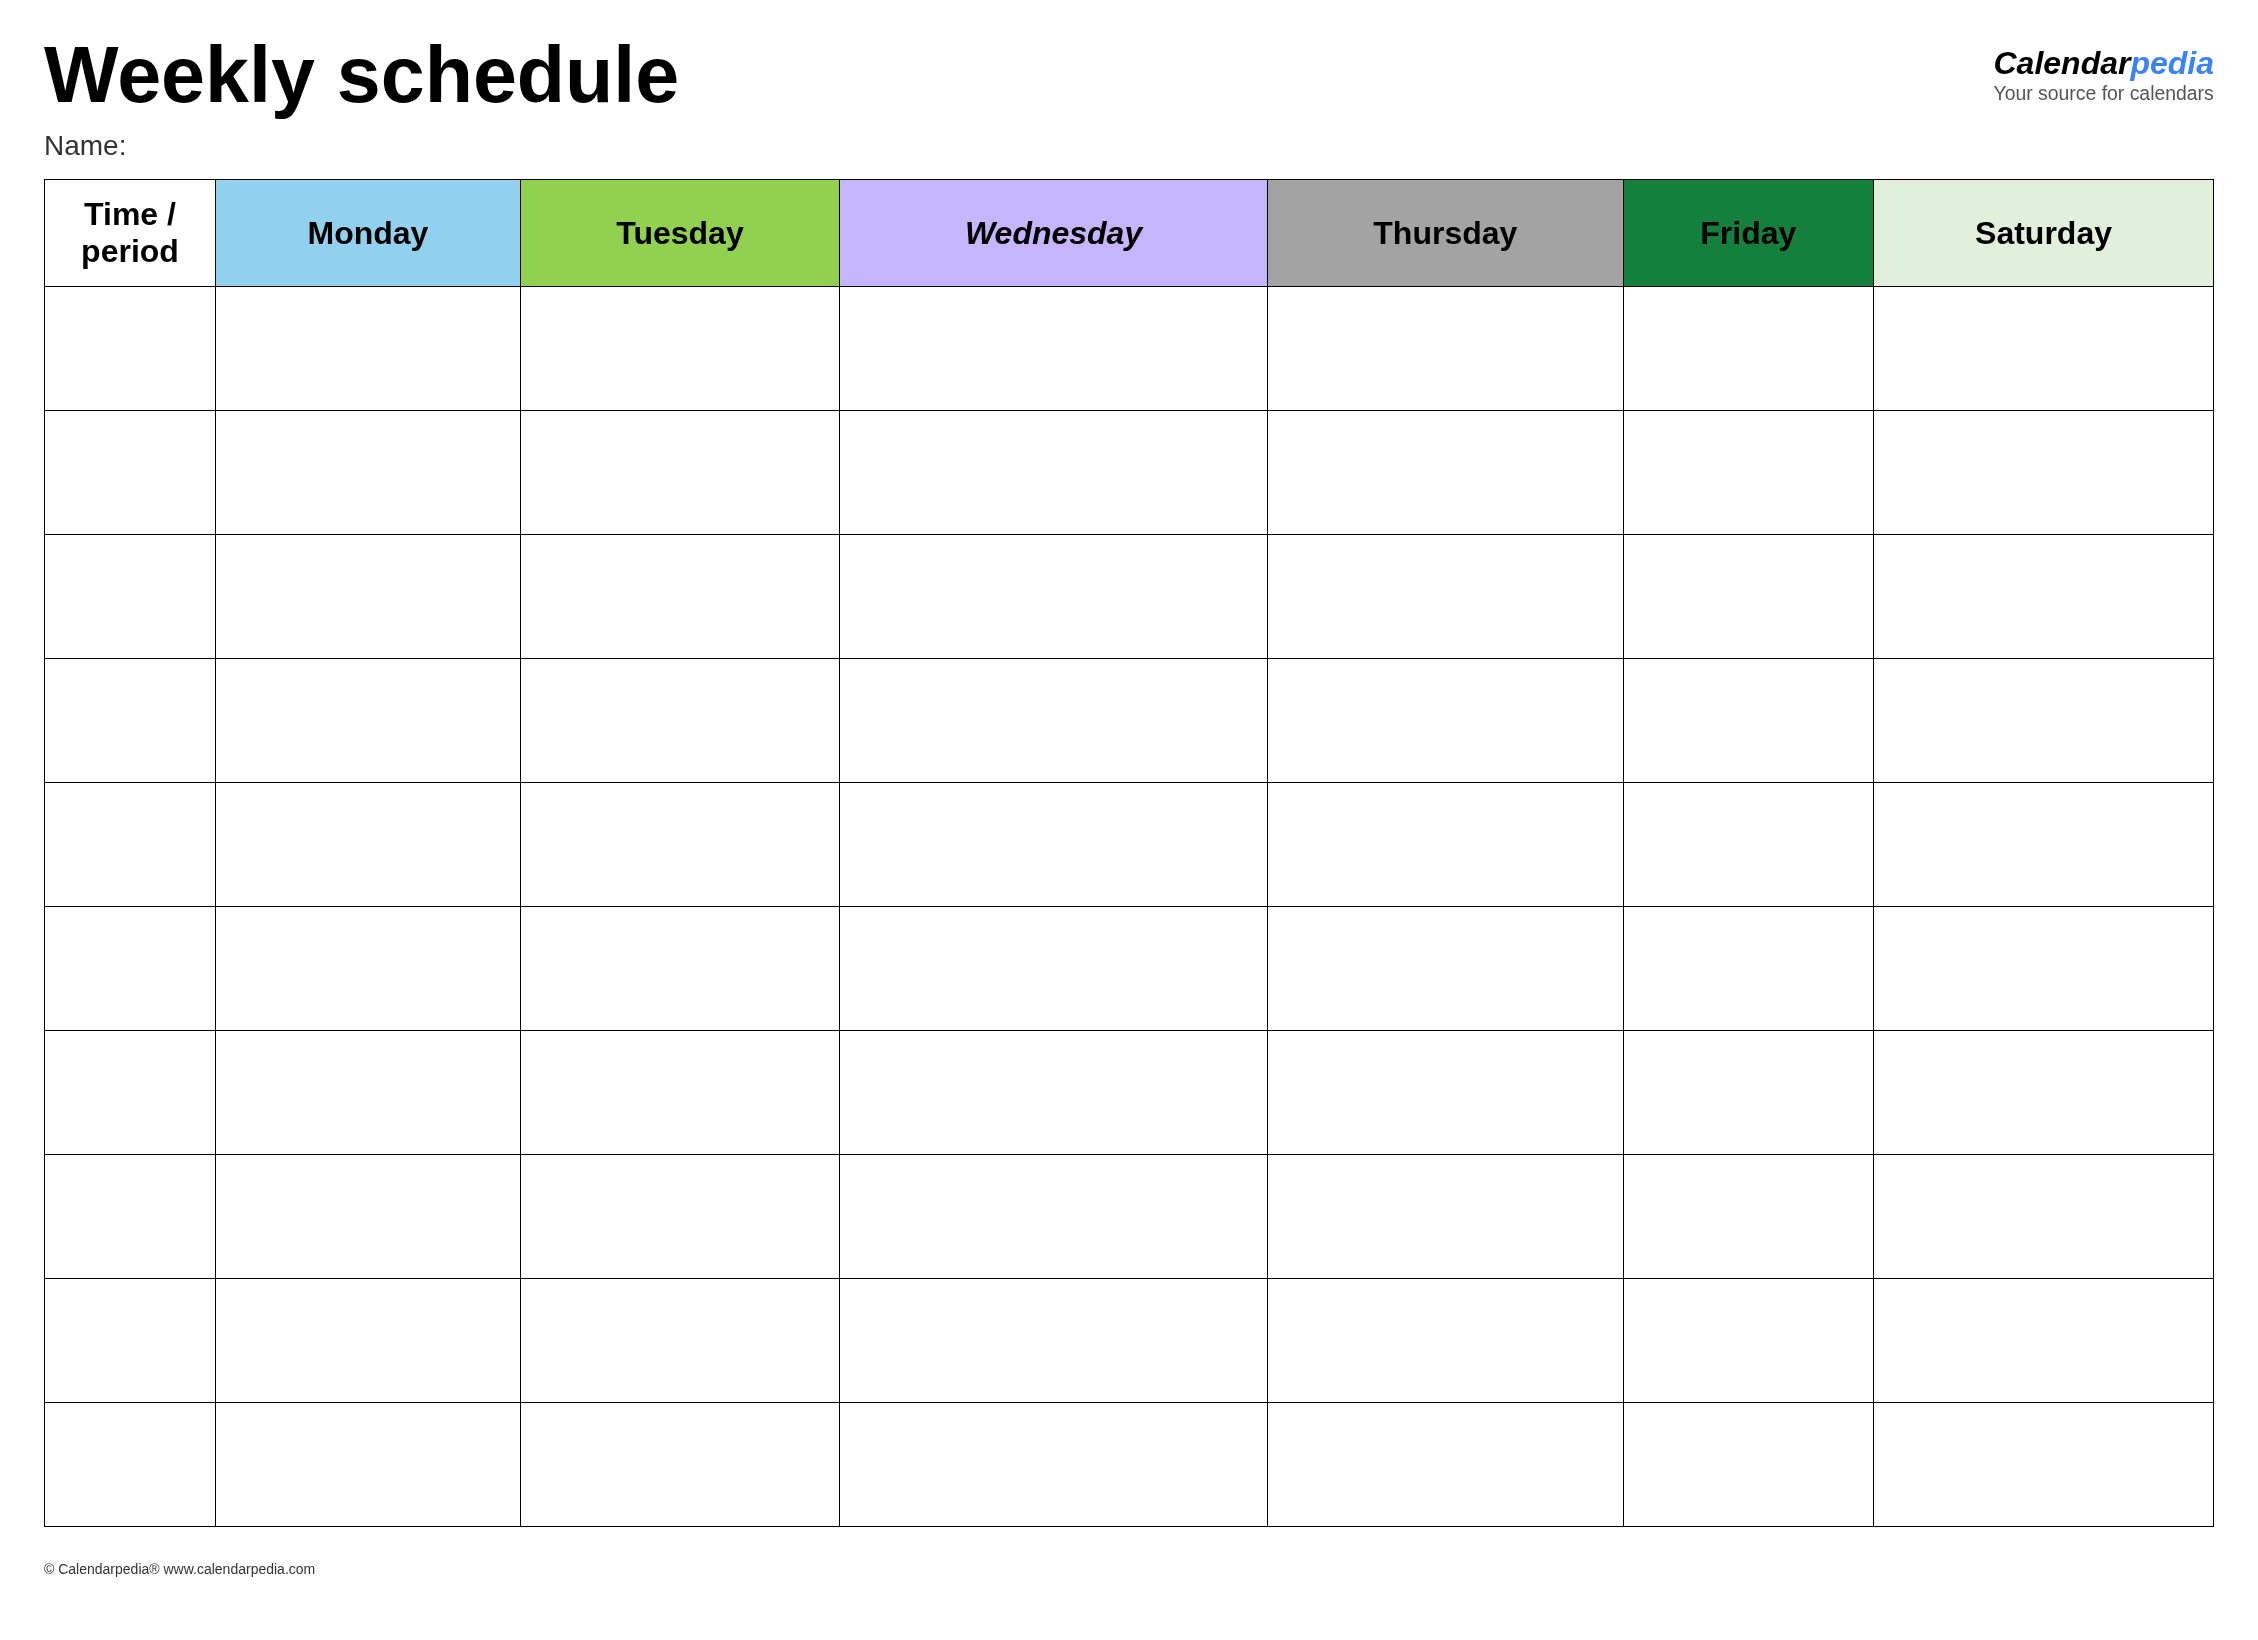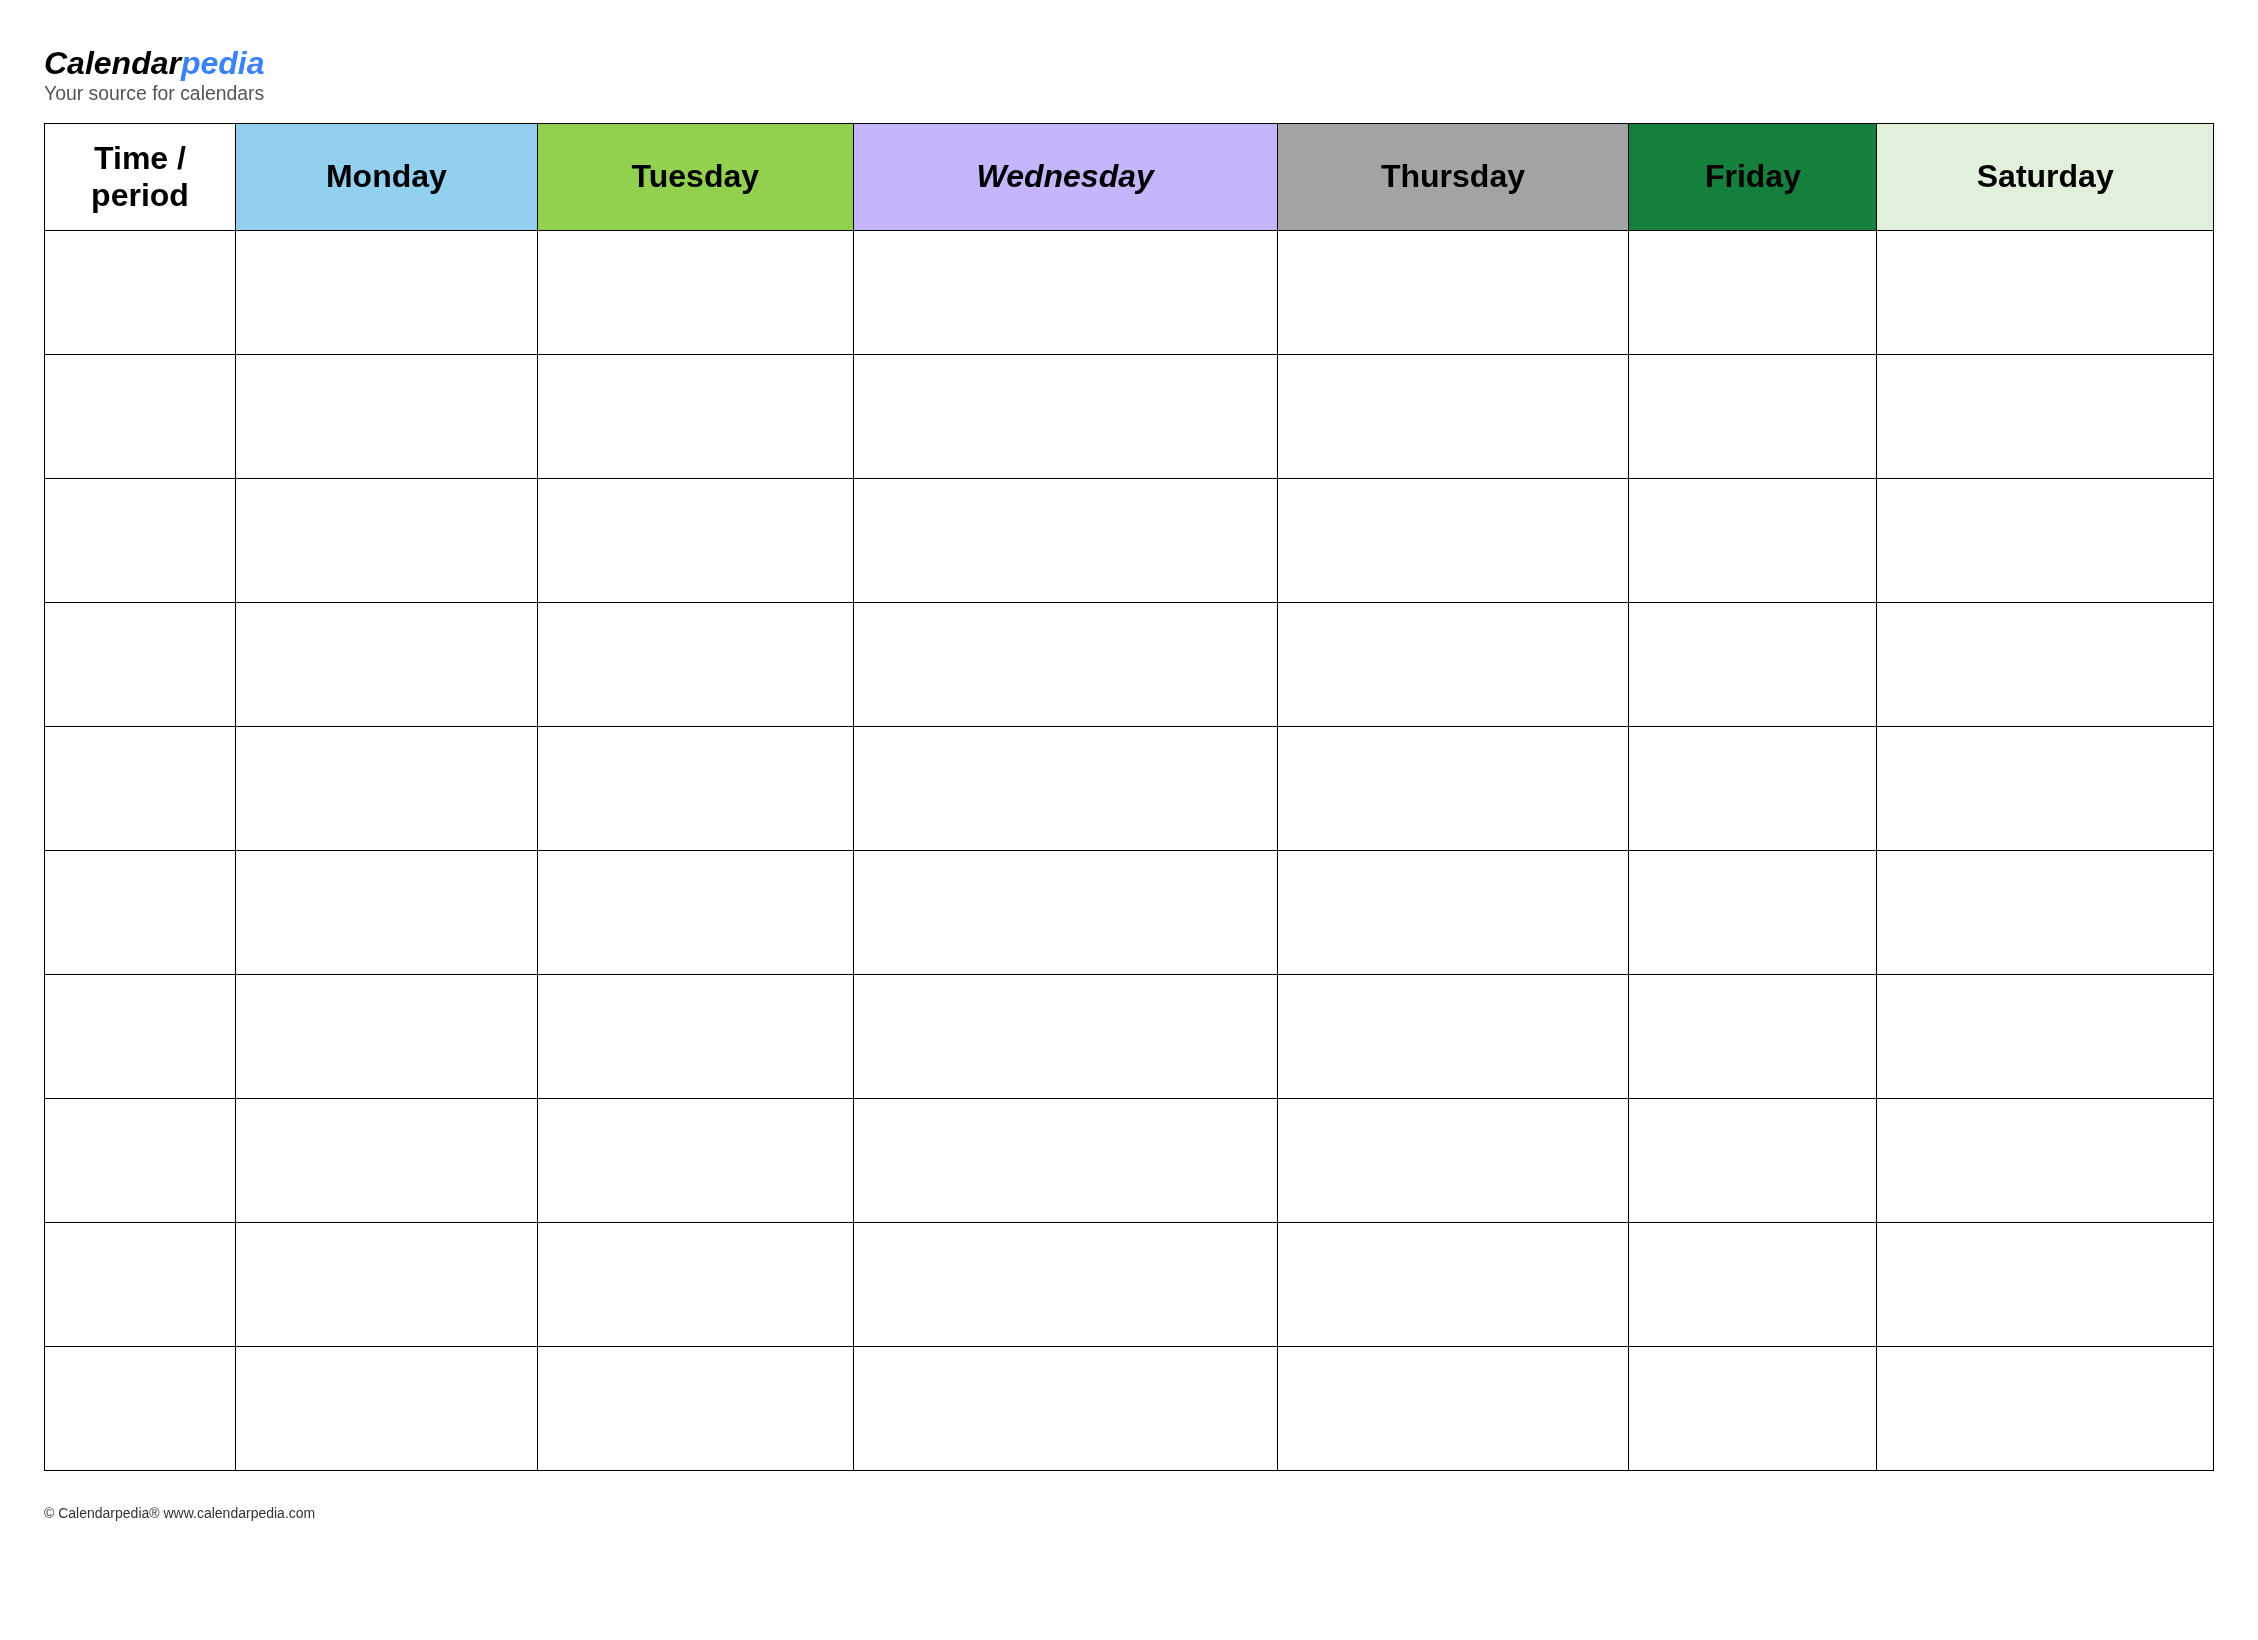--- a/index.html
+++ b/index.html
@@ -86,21 +86,21 @@
     .schedule-table th {
       text-align: center;
       font-size: 32px;
       font-weight: bold;
       padding: 16px 8.8px;
       height: auto;
     }
 
     .col-time {
       background: #ffffff;
-      width: 191px;
+      width: 171px;
     }
 
     .col-monday {
       background: #92d0f0;
     }
 
     .col-tuesday {
       background: #92d050;
     }
 
@@ -128,20 +128,24 @@
     .footer {
       margin-top: 34px;
       font-size: 14px;
       color: #333333;
     }
   </style>
 </head>
 <body>
 
 <div class="header">
+  <div class="title-section">
+    <div class="main-title">Weekly schedule</div>
+    <div class="name-label">Name:</div>
+  </div>
   <div class="logo-section">
     <div class="logo-text">
       <span class="calendar">Calendar</span><span class="pedia">pedia</span>
     </div>
     <div class="logo-subtitle">Your source for calendars</div>
   </div>
 </div>
 
 <table class="schedule-table">
   <thead>

